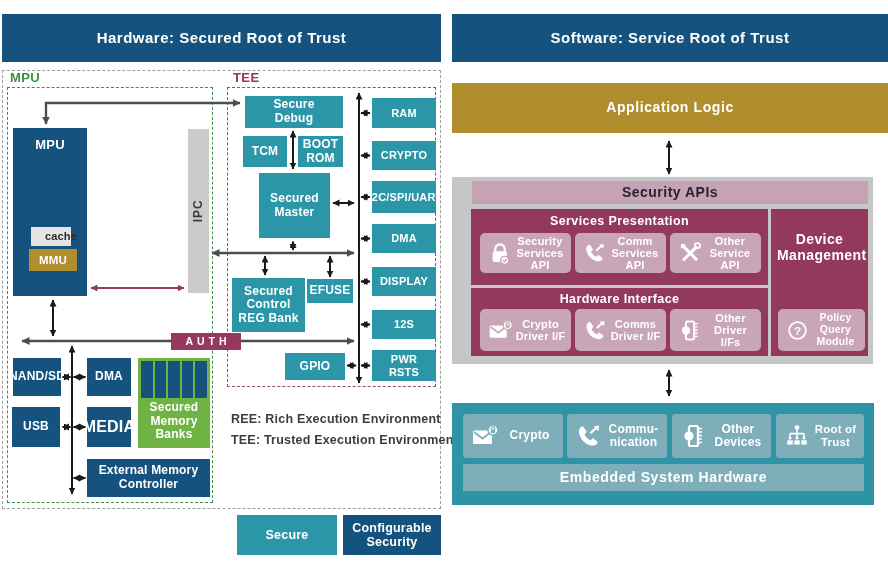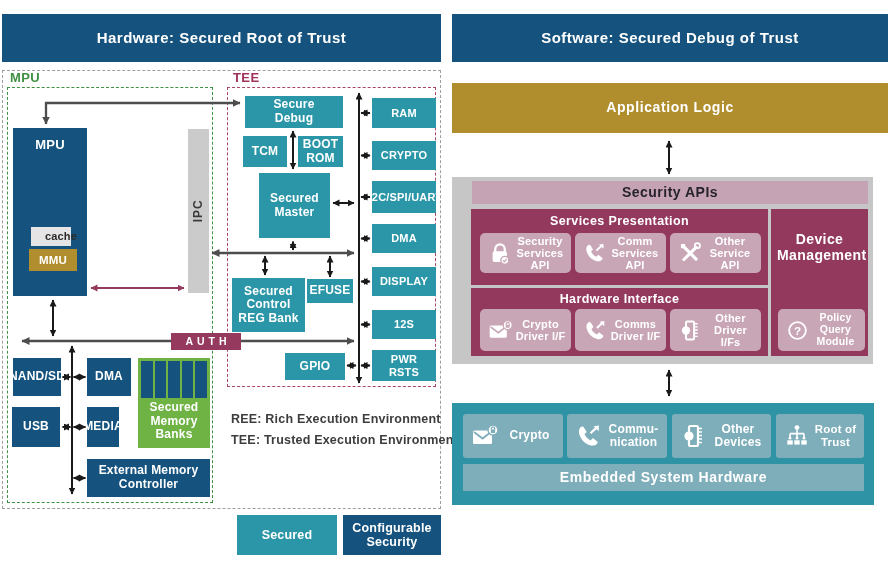--- a/index.html
+++ b/index.html
@@ -129,42 +129,42 @@
   <div class="bx teal" style="left:372px;top:224px;width:64px;height:29px;font-size:11px">DMA</div>
   <div class="bx teal" style="left:372px;top:267px;width:64px;height:29px;font-size:11px;padding:0 1px">DISPLAY</div>
   <div class="bx teal" style="left:372px;top:310px;width:64px;height:29px;font-size:11px">12S</div>
   <div class="bx teal" style="left:372px;top:350px;width:64px;height:31px;font-size:11px;padding:0 14px">PWR RSTS</div>
 
   <div class="bx maroon authbox" style="left:171px;top:333px;width:70px;height:17px">AUTH</div>
 
   <div class="bx blue" style="left:13px;top:358px;width:48px;height:38px;font-size:12px;padding:0 4px">NAND/SD</div>
   <div class="bx blue" style="left:87px;top:358px;width:44px;height:38px;font-size:12px">DMA</div>
   <div class="bx blue" style="left:12px;top:407px;width:48px;height:40px;font-size:12px">USB</div>
-  <div class="bx blue" style="left:87px;top:407px;width:32px;height:40px;font-size:12px">MEDIA</div>
+  <div class="bx blue" style="left:87px;top:407px;width:44px;height:40px;font-size:16px">MEDIA</div>
 
   <div class="bx blue" style="left:87px;top:459px;width:123px;height:38px;font-size:12px;padding:0 8px">External Memory Controller</div>
 
   <div class="bx banks" style="left:138px;top:358px;width:72px;height:90px">
     <div class="stripes">
       <div></div>
         <div></div>
         <div></div>
         <div></div>
         <div></div>
     </div>
     <div class="lbl">Secured Memory Banks</div>
   </div>
 
   <div class="notes" style="left:231px;top:412px">REE: Rich Execution Environment</div>
   <div class="notes" style="left:231px;top:433px">TEE: Trusted Execution Environment</div>
 
-  <div class="bx teal" style="left:237px;top:515px;width:100px;height:40px;font-size:12.5px">Secured</div>
+  <div class="bx teal" style="left:237px;top:515px;width:100px;height:40px;font-size:12.5px">Secure</div>
   <div class="bx blue" style="left:343px;top:515px;width:98px;height:40px;font-size:12.5px;padding:0 8px">Configurable Security</div>
 
-  <div class="bx blue hdr" style="left:452px;top:14px;width:436px;height:48px">Software: Secured Debug of Trust</div>
+  <div class="bx blue hdr" style="left:452px;top:14px;width:436px;height:48px">Software: Service Root of Trust</div>
 
   <div class="bx gold" style="left:452px;top:83px;width:436px;height:50px;font-size:14px;letter-spacing:.6px">Application Logic</div>
 
   <div class="panel graypanel" style="left:452px;top:177px;width:421px;height:187px"></div>
 
   <div class="bx mauve" style="left:472px;top:181px;width:396px;height:23px;font-size:14px;letter-spacing:.5px">Security APIs</div>
 
   <div class="panel maroon" style="left:471px;top:209px;width:297px;height:76px;background:#94395E">
     <div class="ptitle" style="margin-top:5px">Services Presentation</div>
   </div>

